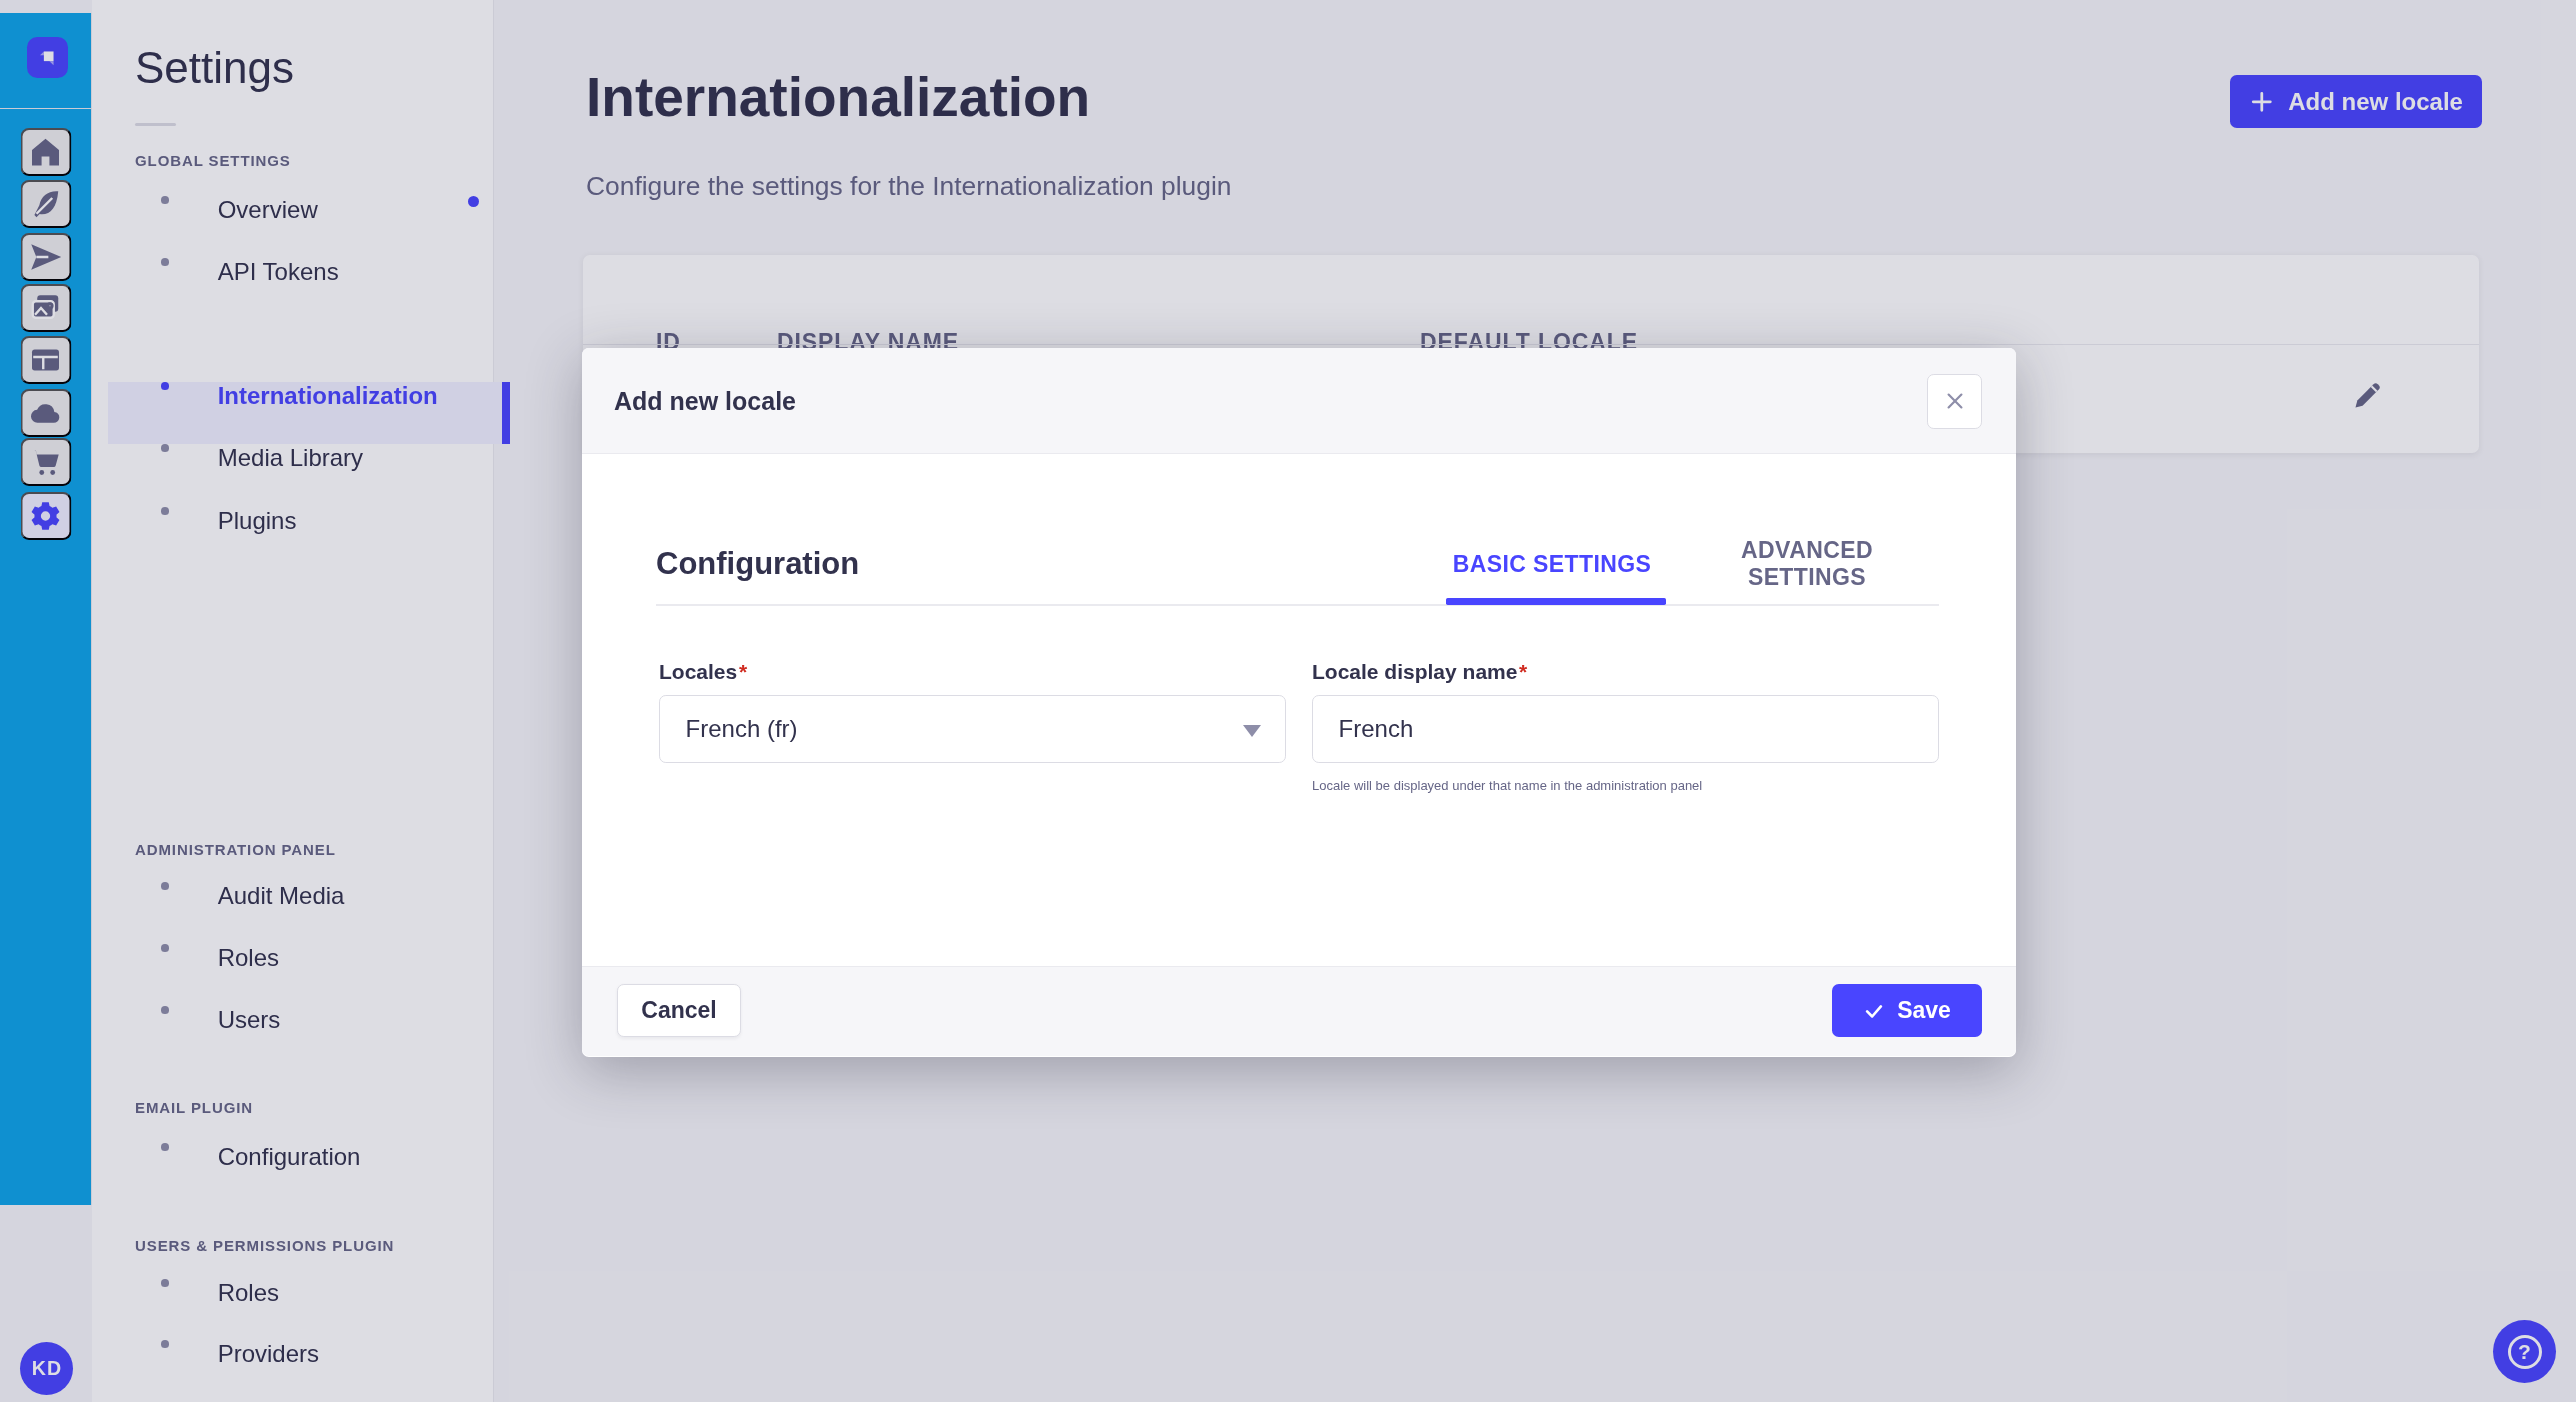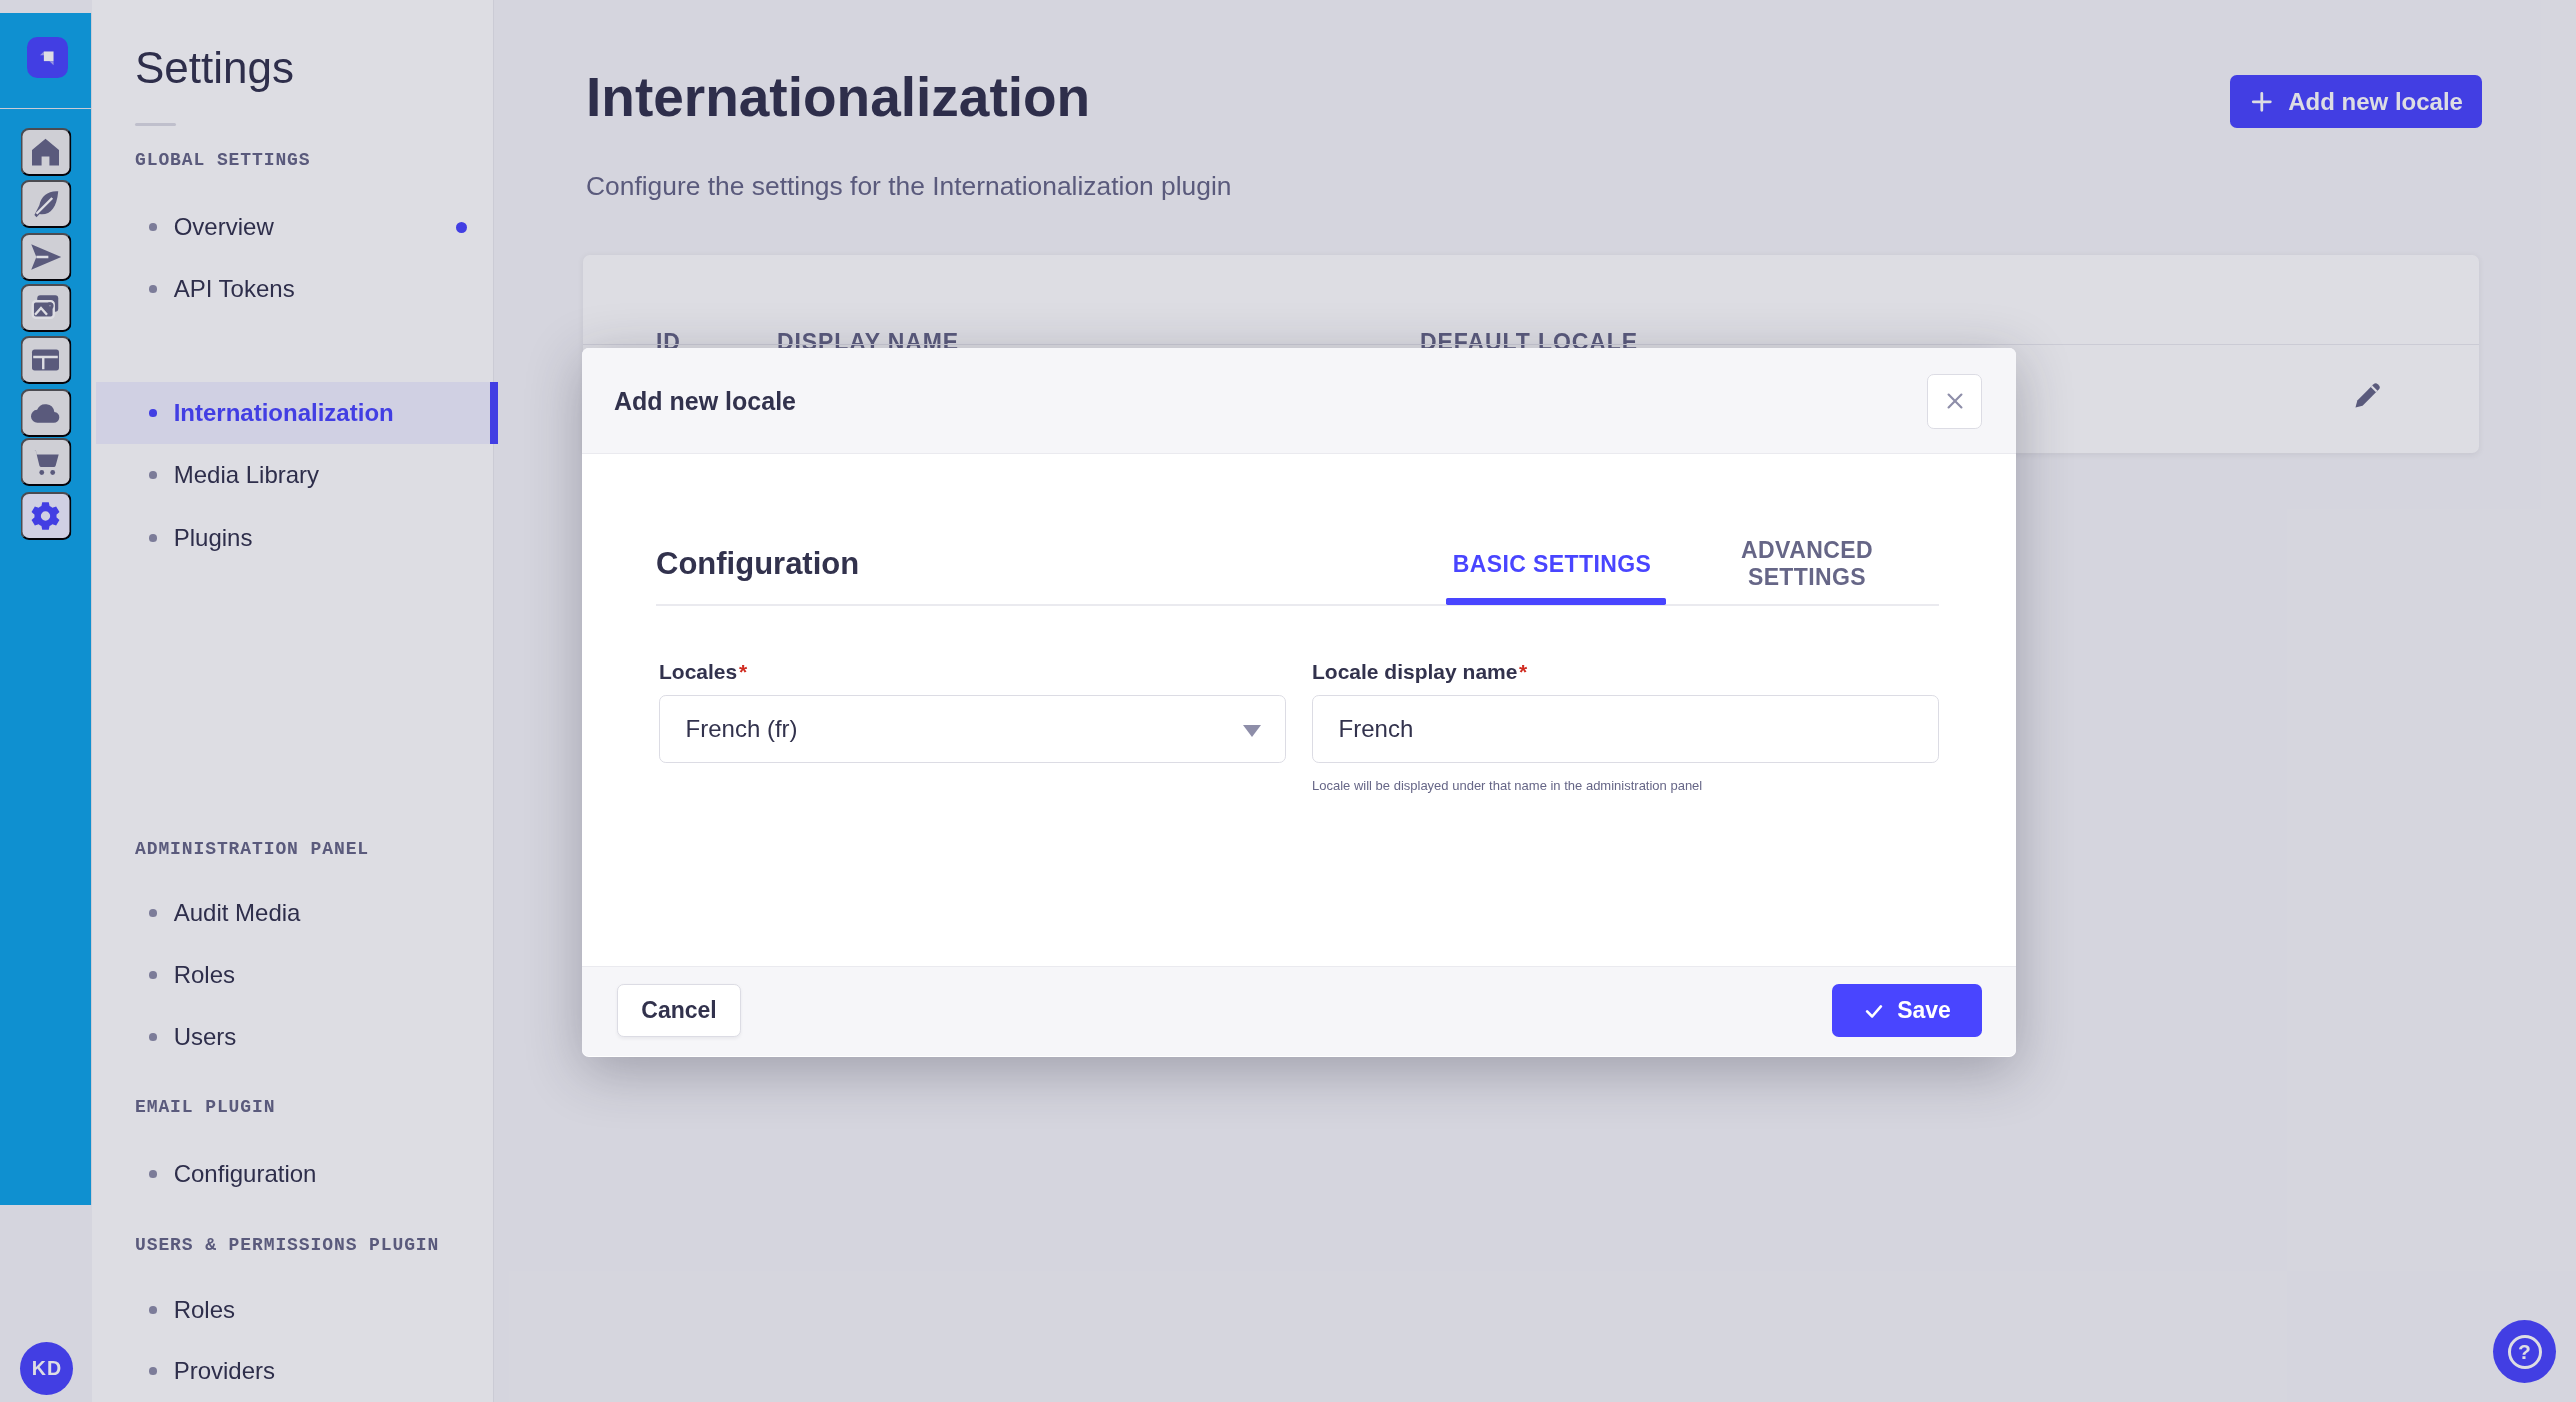--- a/index.html
+++ b/index.html
@@ -19,24 +19,24 @@
   #avatar { position:absolute; left:20.4px; top:1329px; width:53px; height:53px; border-radius:50%;
     background:#4945ff; color:#fff; display:flex; align-items:center; justify-content:center;
     font-size:19.6px; font-weight:700; letter-spacing:0.9px; }
 
   
   #subnav { position:absolute; left:92px; top:0; width:402px; height:1402px;
     background:#ffffff; border-right:0.9px solid #eaeaef; z-index:1; }
   #subnav-title { position:absolute; left:43px; top:43px; font-size:44px; font-weight:400; color:#32324d; }
   #subnav-title-divider { position:absolute; left:43px; top:123px; width:41px; height:2.6px;
     background:#dcdce4; border-radius:1.7px; }
-  .section-header { position:absolute; left:43px; transform:translateY(-50%); font-size:18px;
-    font-weight:700; letter-spacing:0.9px; color:#666687;font-family:Liberation Mono, monospace; }
-  .nav-row { position:absolute; left:4px; width:402px; height:62px; transform:translateY(-50%);
-    display:flex; align-items:center; cursor:pointer; }
+  .section-header { position:absolute; left:43px; transform:translateY(-50%); font-size:15px;
+    font-weight:700; letter-spacing:0.9px; color:#666687; }
+  .nav-row { position:absolute; left:16px; width:402px; height:62px; transform:translateY(-50%);
+    display:flex; align-items:flex-start; cursor:pointer;gap:32px; }
   .nav-row .bullet { width:7.7px; height:7.7px; border-radius:50%; background:#8e8ea9;
     margin-left:53px; flex:none; }
   .nav-row .lbl { margin-left:17px; font-size:24px; color:#32324d; }
   .nav-row.active { background:#f0f0ff; border-right:8.5px solid #4945ff; }
   .nav-row.active .bullet { background:#4945ff; }
   .nav-row.active .lbl { color:#4945ff; font-weight:600; }
   .notif-dot { position:absolute; right:31px; width:11px; height:11px; border-radius:50%; background:#4945ff; }
 
   
   #main { position:absolute; left:494px; top:0; width:2082px; height:1402px; background:#f6f6f9; }

